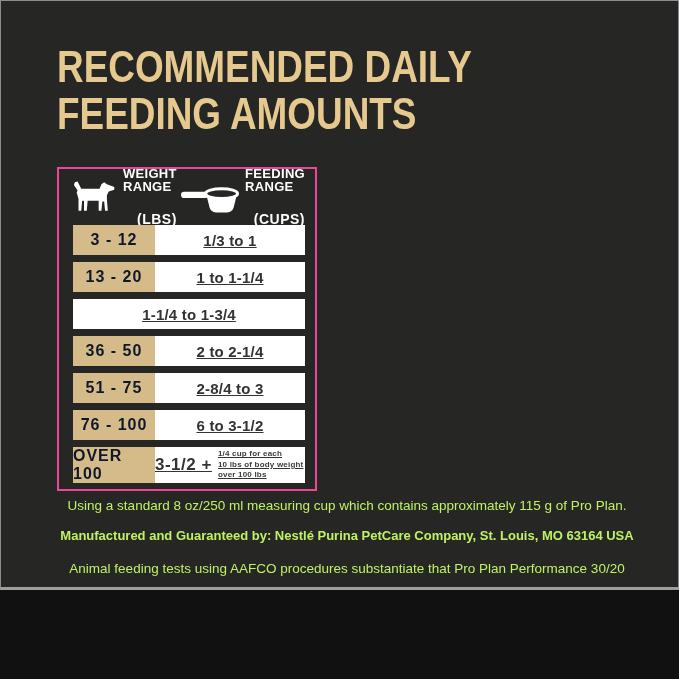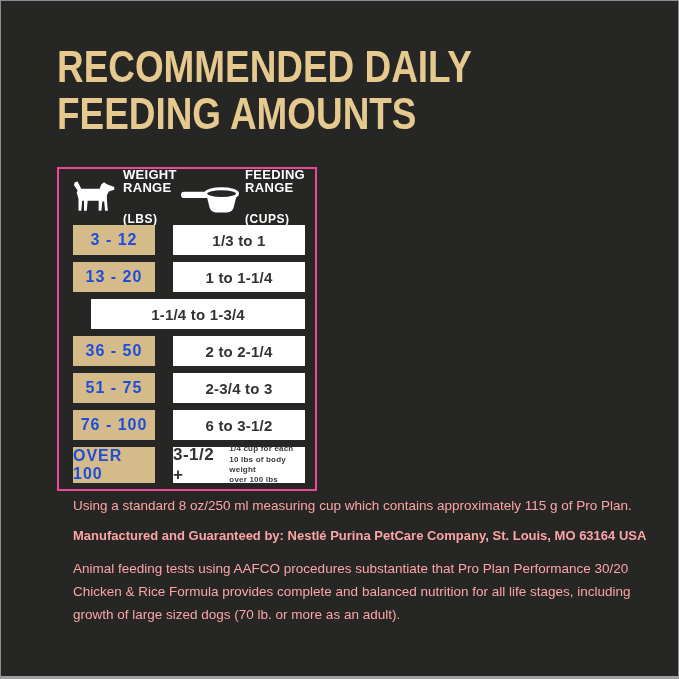--- a/index.html
+++ b/index.html
@@ -1,18 +1,18 @@
 <!DOCTYPE html>
 <html><head>
 <meta charset="utf-8">
 <style>
   html,body{margin:0;padding:0;background:#111;}
   .canvas{
     position:relative;
-    width:679px;height:679px;
+    width:679px;height:590px;
     box-sizing:border-box;
     background:#262624;
     border:1px solid #8c8c8c;
     border-bottom:3px solid #9e9e9e;
     overflow:hidden;
     font-family:"Liberation Sans", sans-serif;
   }
   
   .title{
     position:absolute;left:56px;top:42px;
@@ -34,49 +34,51 @@
     padding:0 10px 0 14px;
   }
   .thead{
     height:56px;
     display:flex;align-items:center;justify-content:space-between;
   }
   .hgroup{display:flex;align-items:center;}
   .hgroup svg{flex:0 0 auto;}
   .hlabels{margin-left:6px;color:#fff;}
   .hline{font-size:13px;font-weight:700;line-height:13px;letter-spacing:.3px;}
-  .hunit{font-size:12px;font-weight:700;text-align:left;margin-top:18px;letter-spacing:.5px;}
+  .hunit{font-size:14px;font-weight:700;text-align:right;margin-top:18px;letter-spacing:.5px;}
   .trow{display:flex;margin-bottom:7px;}
   .wcell{
     width:82px;flex:0 0 82px;
     background:#d4bb89;
-    color:#1d4ed8;
+    color:#0f172a;
     font-size:16px;font-weight:700;letter-spacing:1px;
     display:flex;align-items:center;justify-content:center;
     height:30px;
   }
   .acell{
-    flex:1;margin-left:18px;
+    flex:1;margin-left:0;
     background:#ffffff;
     color:#333333;
     font-size:15px;font-weight:700;letter-spacing:.2px;
     display:flex;align-items:center;justify-content:center;
     height:30px;
+    text-decoration:underline;
   }
   .trow.last .wcell{height:36px;font-size:16px;}
   .trow.last .acell{height:36px;justify-content:flex-start;box-sizing:border-box;}
   .big-amount{font-size:17px;font-weight:700;letter-spacing:.5px;}
   .amount-note{
     font-size:8px;font-weight:700;line-height:1.3;
     margin-left:6px;white-space:pre-line;text-align:left;color:#3a3a3a;
   }
   
   .footer{
-    position:absolute;left:72px;top:497px;width:580px;
-    color:#fca5a5;
+    position:absolute;left:56px;top:497px;width:580px;
+    color:#bef264;
+    text-align:center;
   }
   .footer p{margin:0;}
   .f-line1{font-size:13.5px;line-height:1.2;}
   .f-line2{font-size:13px;font-weight:700;margin-top:14px !important;line-height:1.2;}
   .f-para{font-size:13.5px;margin-top:13px !important;line-height:23px;}
 </style>
 </head>
 <body>
 
 <div class="canvas">
@@ -124,21 +126,21 @@
     </div>
     <div class="trow">
       <div class="acell">1-1/4 to 1-3/4</div>
     </div>
     <div class="trow">
       <div class="wcell">36 - 50</div>
       <div class="acell">2 to 2-1/4</div>
     </div>
     <div class="trow">
       <div class="wcell">51 - 75</div>
-      <div class="acell">2-3/4 to 3</div>
+      <div class="acell">2-8/4 to 3</div>
     </div>
     <div class="trow">
       <div class="wcell">76 - 100</div>
       <div class="acell">6 to 3-1/2</div>
     </div>
     <div class="trow last">
       <div class="wcell">OVER 100</div>
       <div class="acell">
         <span class="big-amount">3-1/2 +</span>
         <span class="amount-note">1/4 cup for each

